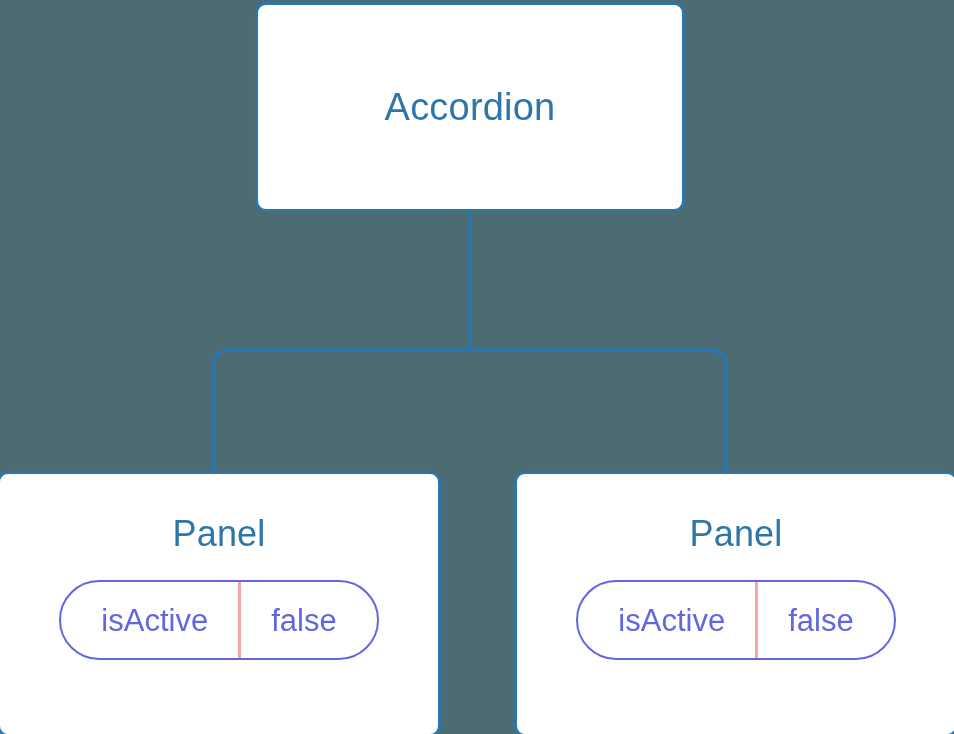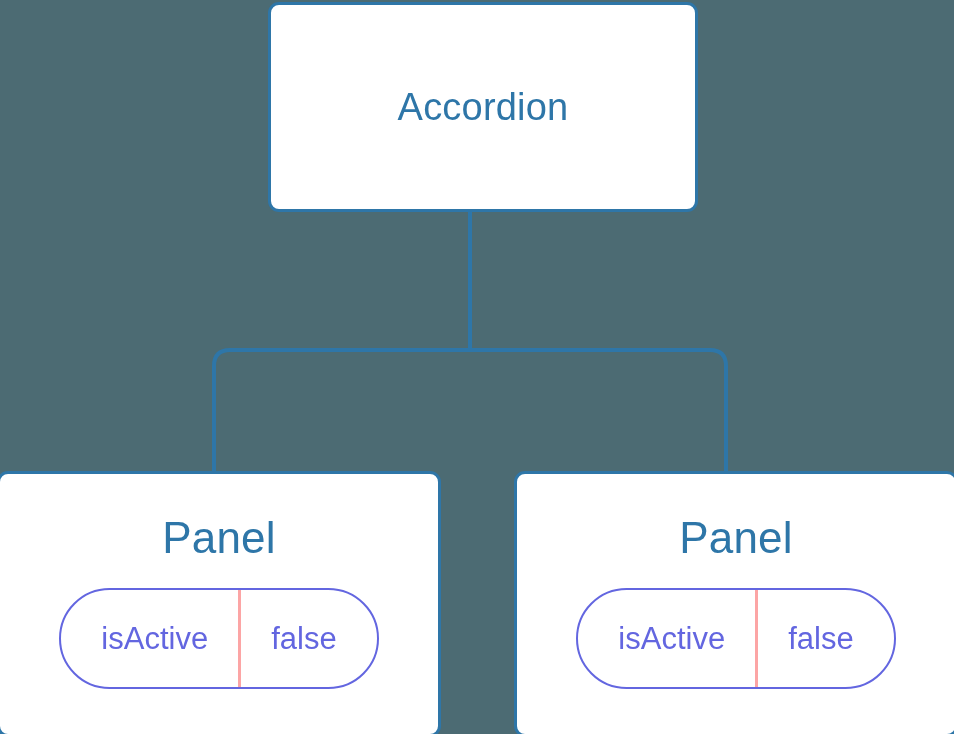--- a/index.html
+++ b/index.html
@@ -39,21 +39,21 @@
     position: absolute;
     background: #ffffff;
     border: 3px solid #2e76a8;
     border-radius: 11px;
     display: flex;
     flex-direction: column;
     align-items: center;
   }
 
   .node-root {
-    left: 268px;
+    left: 255px;
     top: 2px;
     width: 430px;
     height: 210px;
     justify-content: center;
   }
 
   .node-child-left {
     left: -3px;
     top: 471px;
     width: 444px;
@@ -73,29 +73,29 @@
     color: #2e76a8;
     font-size: 38px;
     font-weight: 400;
     line-height: 1;
     letter-spacing: 0.2px;
     white-space: nowrap;
   }
 
   .node-child-left .node-title,
   .node-child-right .node-title {
-    font-size: 44px;
+    font-size: 36px;
   }
 
   
   .prop-pill {
     margin-top: 28px;
     display: flex;
     align-items: stretch;
-    height: 101px;
+    height: 80px;
     border: 2px solid #6366e0;
     border-radius: 52px;
     background: transparent;
     overflow: hidden;
   }
 
   .prop-key,
   .prop-value {
     display: flex;
     align-items: center;

